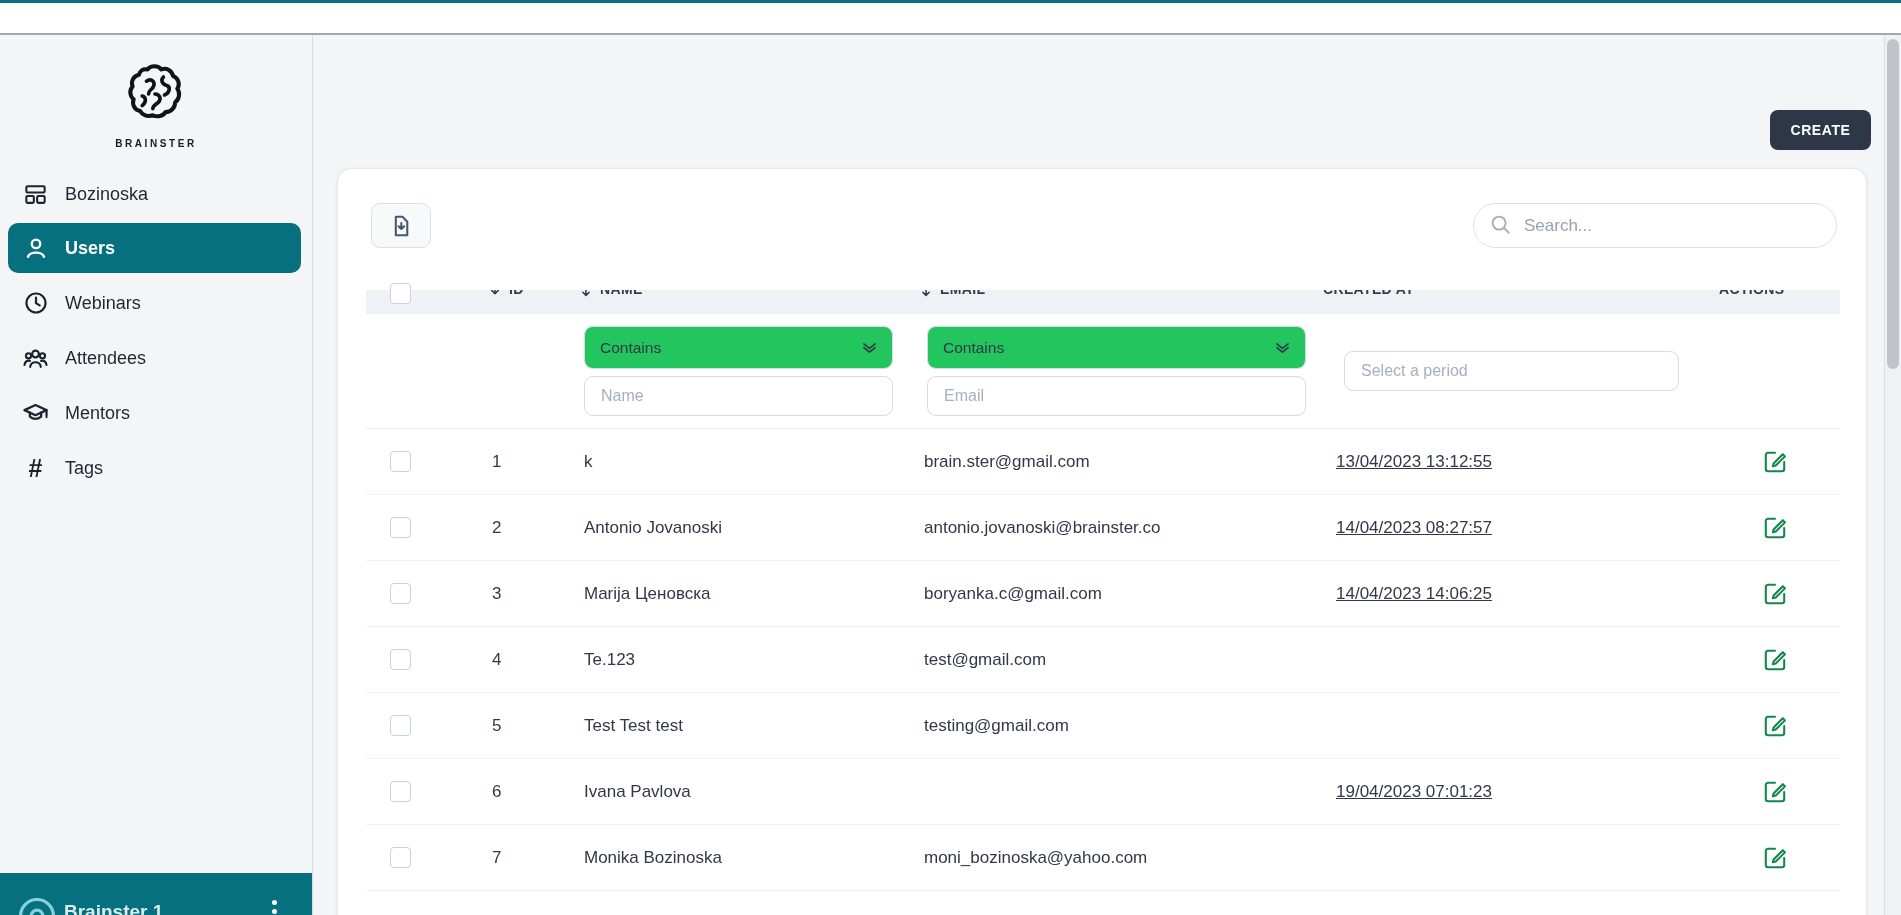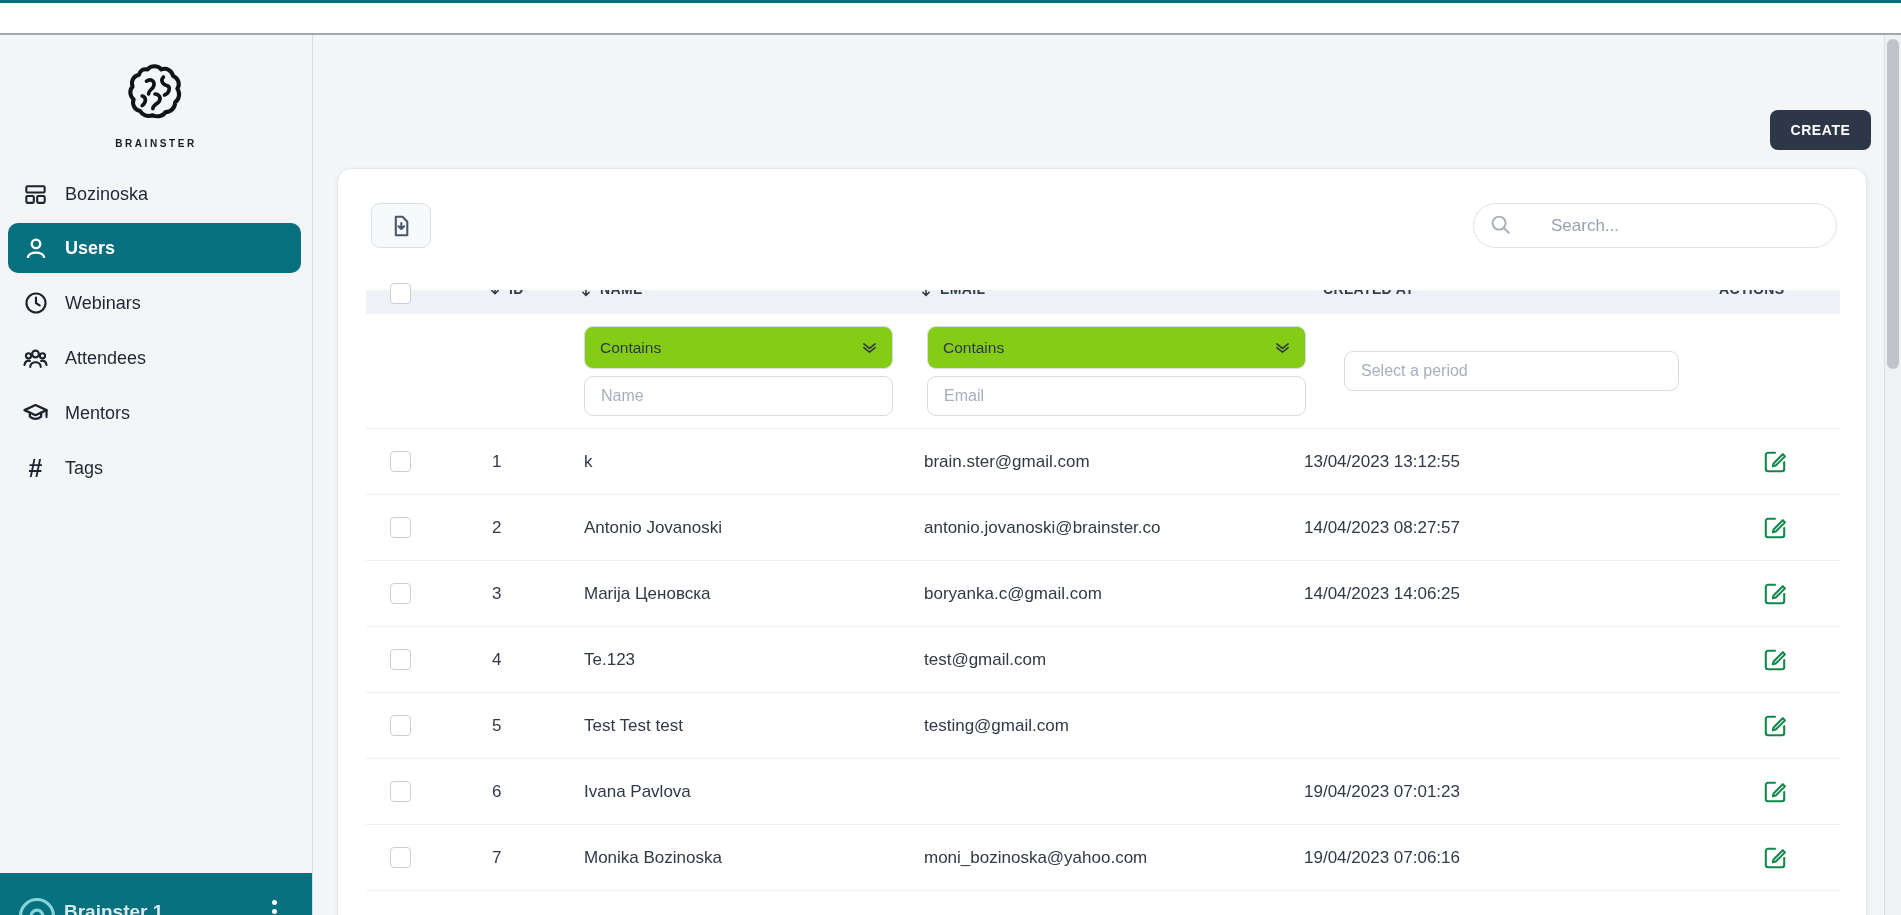--- a/index.html
+++ b/index.html
@@ -41,51 +41,51 @@
   .create-btn { position:absolute; left:1456px; top:75px; width:101px; height:40px; background:var(--navy);
                 color:#fff; border:none; border-radius:8px; font-weight:700; font-size:14px;
                 letter-spacing:.6px; font-family:inherit; cursor:pointer; }
 
   .card { position:absolute; left:23px; top:133px; width:1530px; height:800px; background:#fff;
           border:1px solid #e4e8ed; border-radius:14px; box-shadow:0 1px 4px rgba(25,39,56,.07); }
 
   .export-btn { position:absolute; left:33px; top:34px; width:60px; height:45px; border:1px solid #dbe0e7;
                 border-radius:9px; background:#f7f9fb; cursor:pointer; display:flex; align-items:center; justify-content:center; }
   .search { position:absolute; left:1135px; top:34px; width:364px; height:45px; border:1px solid #dde2e8;
-            border-radius:23px; background:#fff; display:flex; align-items:center;gap:27px; }
+            border-radius:23px; background:#fff; display:flex; align-items:center; }
   .search svg { margin-left:16px; flex:none; }
   .search input { border:none; outline:none; background:transparent; margin-left:11px; font-size:17px;
                   color:#333b47; width:290px; font-family:inherit; }
   .search input::placeholder { color:#97a1b0; }
 
   
   .table { position:absolute; left:28px; top:95px; width:1474px; height:680px; }
   .thead { position:absolute; top:0; left:0; width:100%; height:50px; background:#eef2f7; border-radius:8px 8px 0 0; }
   .cb { position:absolute; width:21px; height:21px; background:#fff; border:1.5px solid #c9d0da;
         border-radius:4px; left:24px; cursor:pointer; }
   .thead .cb { top:14px; }
   .th { position:absolute; top:0; height:50px; display:flex; align-items:center; gap:9px;
         font-size:14px; font-weight:700; color:#333c49; letter-spacing:.35px; cursor:pointer; }
   .th.plain { cursor:default; }
 
   .filters { position:absolute; top:50px; left:0; width:100%; height:114px; background:#fff; }
-  .select { position:absolute; top:12px; height:43px; border:1px solid #d6dbe2; border-radius:9px; background:#84cc16;
+  .select { position:absolute; top:12px; height:43px; border:1px solid #d6dbe2; border-radius:9px; background:#22c55e;
             display:flex; align-items:center; justify-content:space-between; padding:0 15px;
             font-size:15.5px; color:#2f3845; cursor:pointer; }
   .f-input { position:absolute; top:62px; height:40px; border:1px solid #d6dbe2; border-radius:9px;
              padding:0 16px; font-size:16px; font-family:inherit; color:#333b47; outline:none; }
   .f-input::placeholder, .period::placeholder { color:#a6afbd; }
   .period { position:absolute; left:978px; top:37px; width:335px; height:40px; border:1px solid #d6dbe2;
             border-radius:9px; padding:0 16px; font-size:16px; font-family:inherit; color:#333b47; outline:none; }
 
   .tbody { position:absolute; top:164px; left:0; width:100%; border-top:1px solid #e8ecf1; }
   .row { position:relative; height:66px; border-bottom:1px solid #edf0f4; background:#fff; }
   .row .cb { top:22px; }
   .cell { position:absolute; top:0; height:66px; display:flex; align-items:center; font-size:17px; color:#313947; white-space:nowrap; }
-  .c-id { left:126px; } .c-name { left:218px; } .c-email { left:558px; } .c-created { left:938px; }
+  .c-id { left:126px; } .c-name { left:218px; } .c-email { left:558px; } .c-created { left:970px;text-decoration:underline; }
   .edit-btn { position:absolute; left:1395px; top:20px; width:27px; height:27px; background:none; border:none;
               padding:0; cursor:pointer; }
   .row.partial { height:26px; border-bottom:none; }
   .row.partial .cb { top:19px; }
 </style>
 </head>
 <body>
 
 <div class="screen" style="--teal: #07707f; --navy: #2d3748; --green: #12874b;">
 
@@ -369,21 +369,20 @@
                   </g>
                 </svg>
     </button>
   </div>
 
   <div class="row">
     <span class="cb"></span>
     <span class="cell c-id">7</span>
     <span class="cell c-name">Monika Bozinoska</span>
     <span class="cell c-email">moni_bozinoska@yahoo.com</span>
-    <span class="cell c-created">19/04/2023 07:06:16</span>
     <button class="edit-btn">
       <svg width="26" height="26" viewBox="0 0 24 24">
         <g fill="none" stroke="#12874b" stroke-width="1.9" stroke-linecap="round" stroke-linejoin="round">
           <path d="M20.5 12v6.5a2 2 0 0 1-2 2h-13a2 2 0 0 1-2-2v-13a2 2 0 0 1 2-2H12"></path>
           <path d="M10.7 13.3 19.2 4.8l2 2-8.5 8.5-2.7.7z"></path>
                   </g>
                 </svg>
     </button>
   </div>
 </div>

